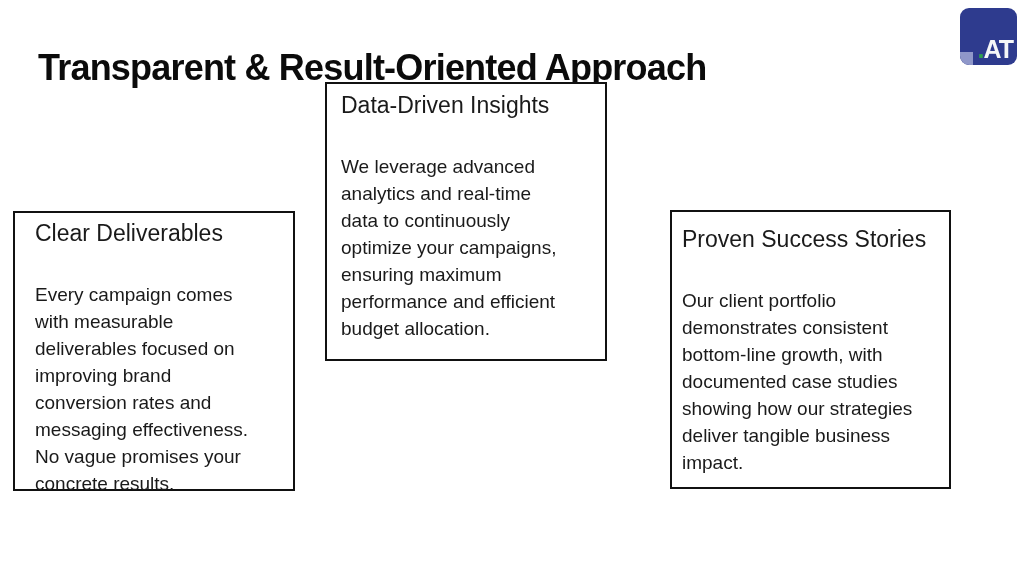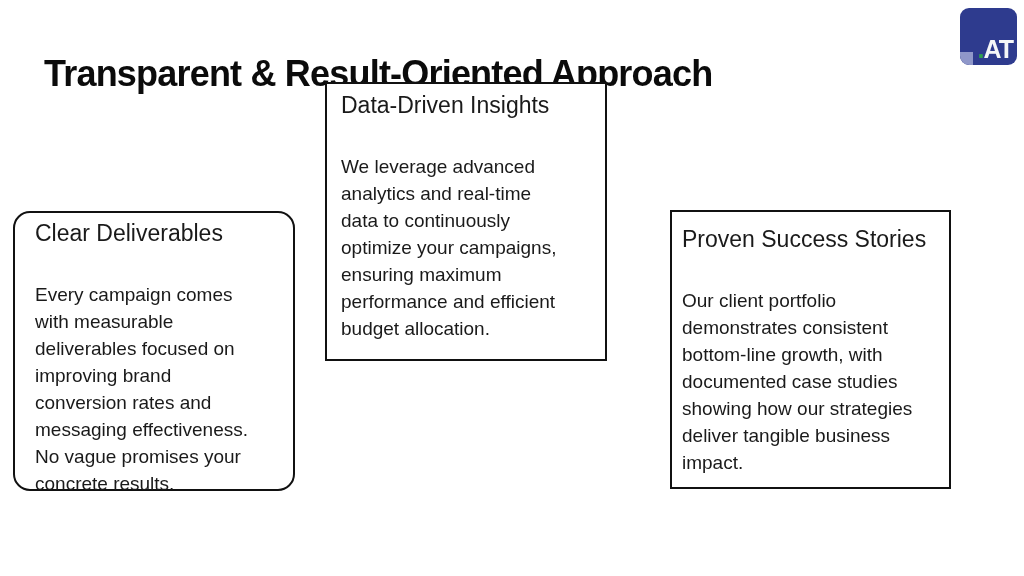--- a/index.html
+++ b/index.html
@@ -12,21 +12,21 @@
     position: relative;
     width: 1024px;
     height: 576px;
     background: #ffffff;
     overflow: hidden;
   }
   .slide-title {
     position: absolute;
     left: 28px;
     top: 38px;
-    margin: 16px;
+    margin: 10px;
     font-size: 36px;
     line-height: 40px;
     font-weight: 800;
     letter-spacing: -0.8px;
     color: #0b0b0b;
     font-family: "Liberation Sans", sans-serif;
   }
   .logo {
     position: absolute;
     top: 8px;
@@ -84,21 +84,20 @@
     line-height: 27px;
     white-space: pre-line;
     color: #1a1a1a;
   }
   .card-left {
     left: 13px;
     top: 211px;
     width: 282px;
     height: 280px;
     padding: 5px 12px 5px 20px;
-    border-radius: 17px;
   }
   .card-center {
     left: 325px;
     top: 82px;
     width: 282px;
     height: 279px;
     padding: 6px 12px 5px 14px;
   }
   .card-right {
     left: 670px;

